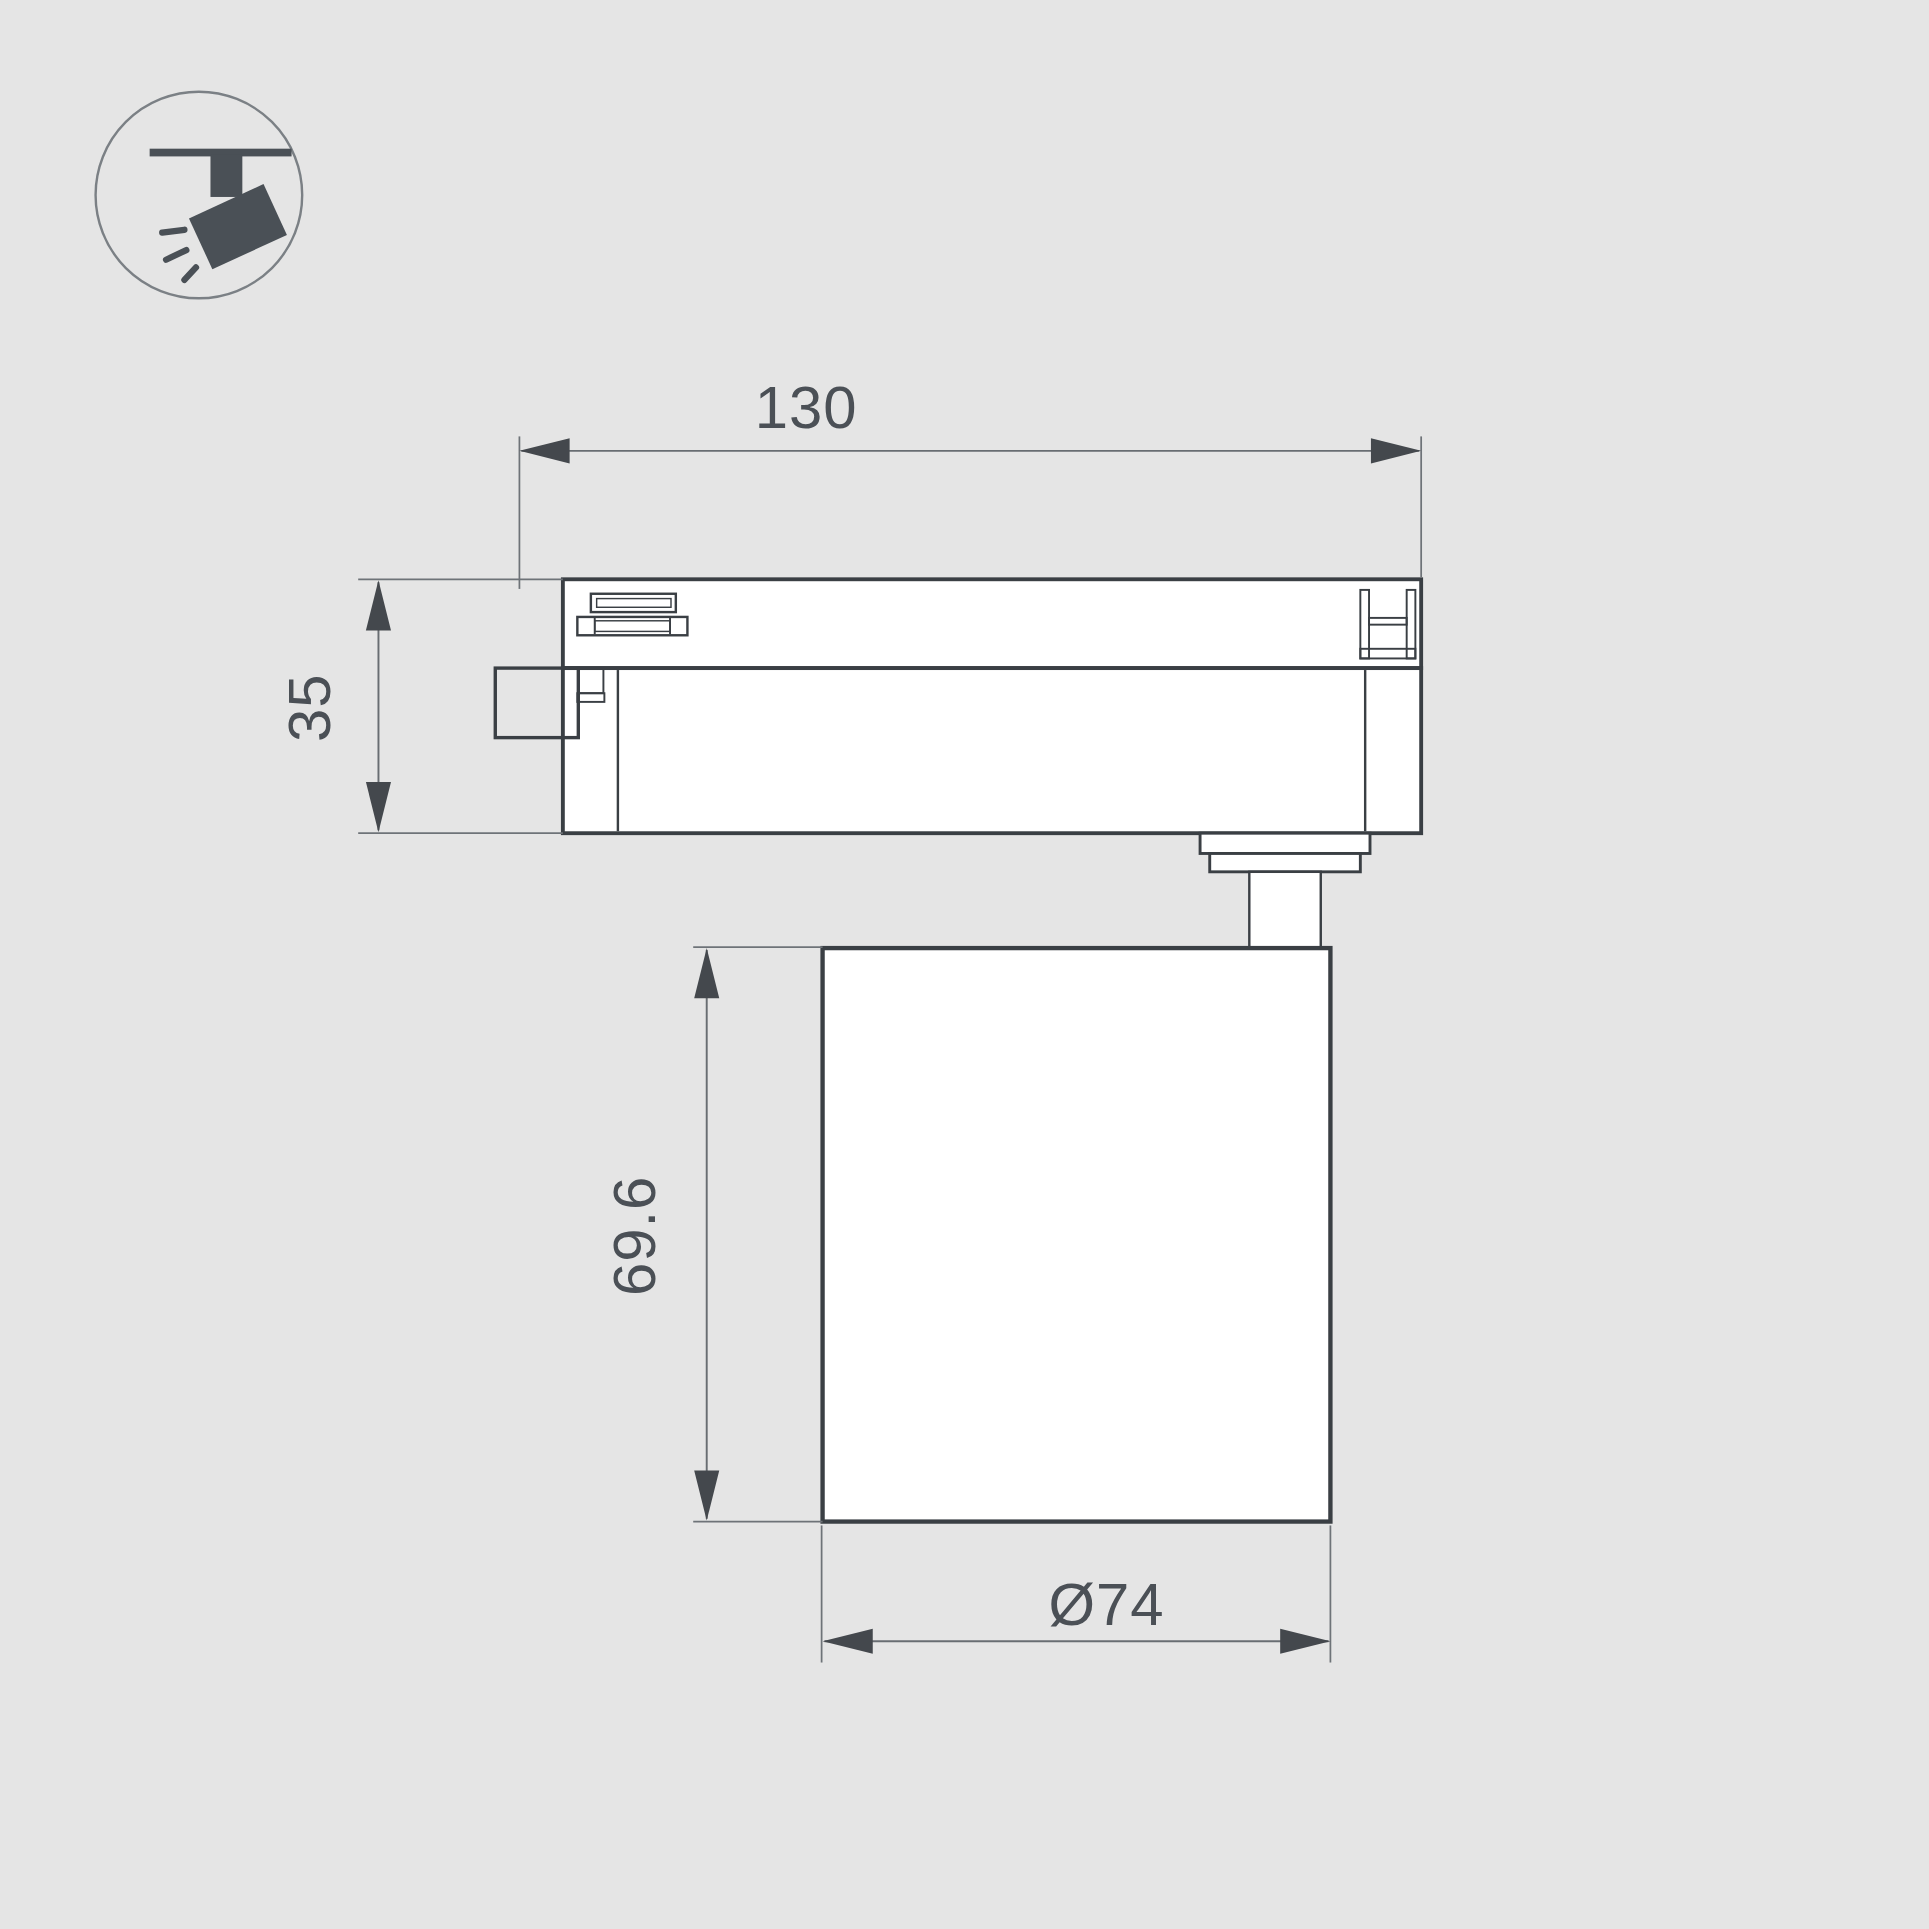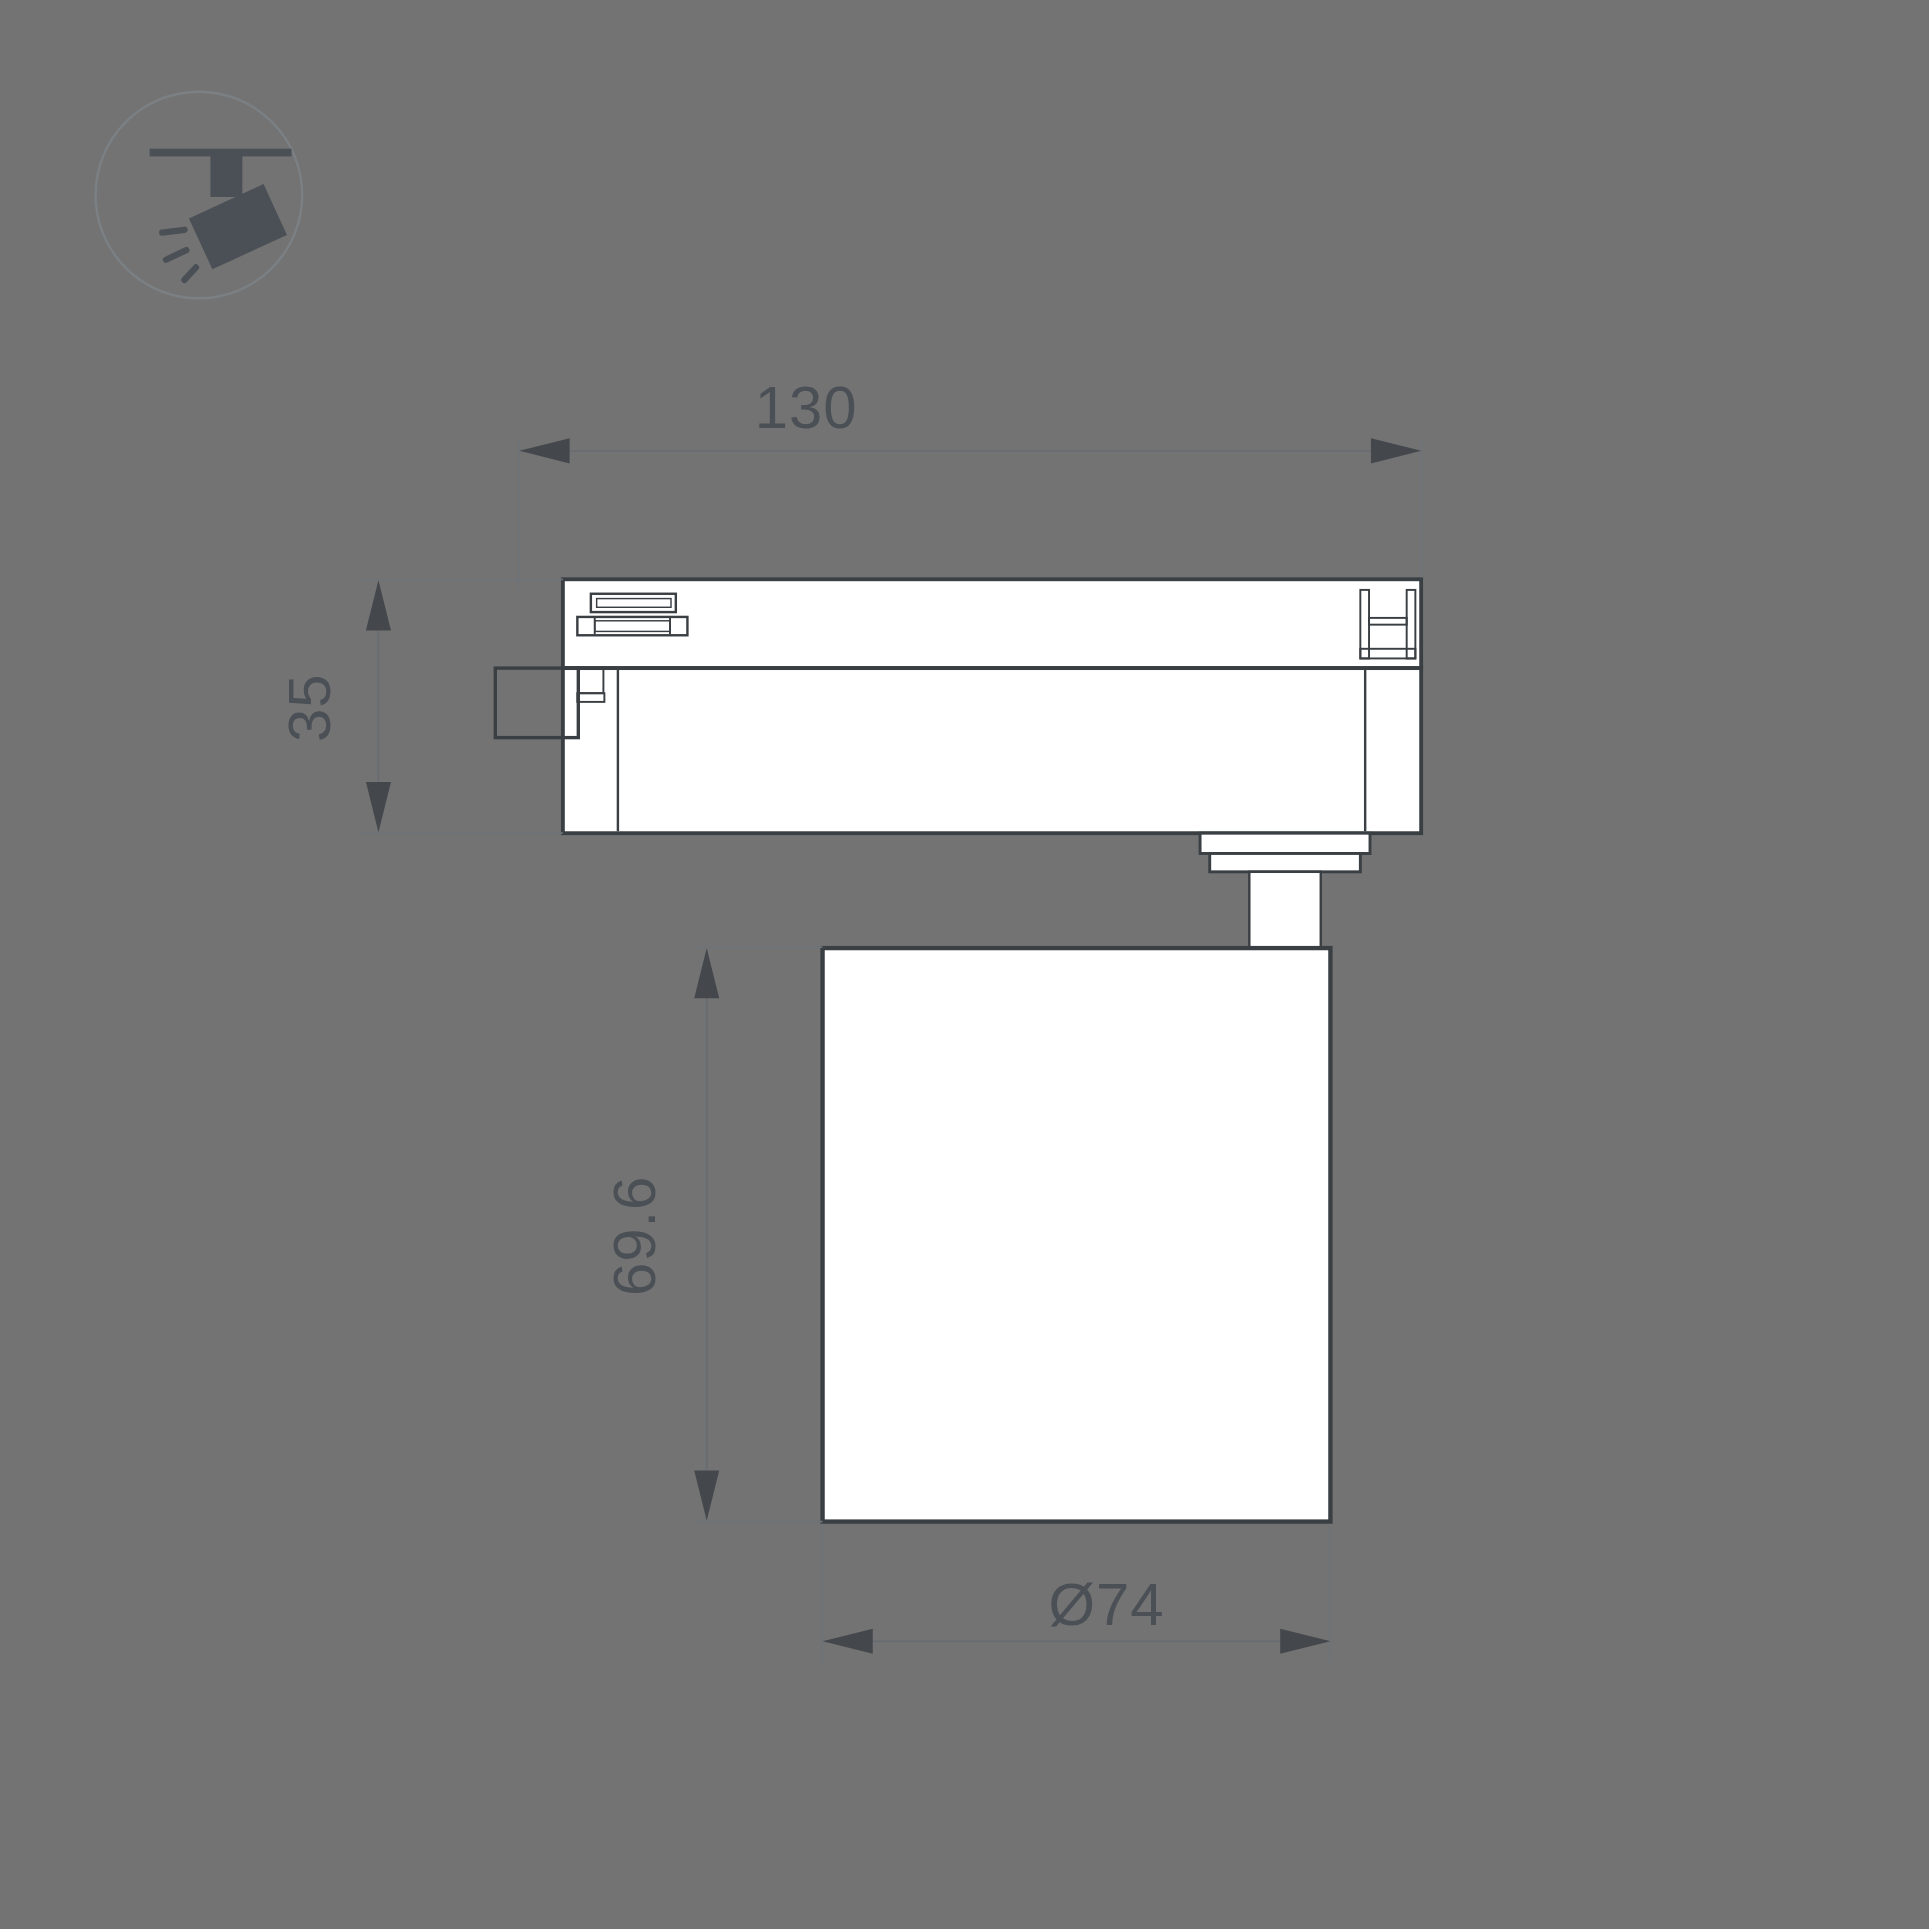--- a/index.html
+++ b/index.html
@@ -1,19 +1,19 @@
 <!DOCTYPE html>
 <html><head>
 <meta charset="utf-8">
 <style>
   html,body{margin:0;padding:0;background:#ffffff;}
   .canvas{
     position:relative;
     width:1929px;height:1929px;
-    background:#737373;
+    background:#e5e5e5;
     font-family:"Liberation Sans", sans-serif;
     overflow:hidden;
   }
   svg{display:block;width:1929px;height:1929px;}
   .obj{fill:#ffffff;stroke:#3a3f44;}
   .obj-nf{fill:none;stroke:#3a3f44;}
   .thin{fill:none;stroke:#3a3f44;}
   .dimline{stroke:#686d72;stroke-width:2;fill:none;}
   .extline{stroke:#6e7378;stroke-width:1.8;fill:none;}
   .arrow{fill:#44484d;stroke:none;}

